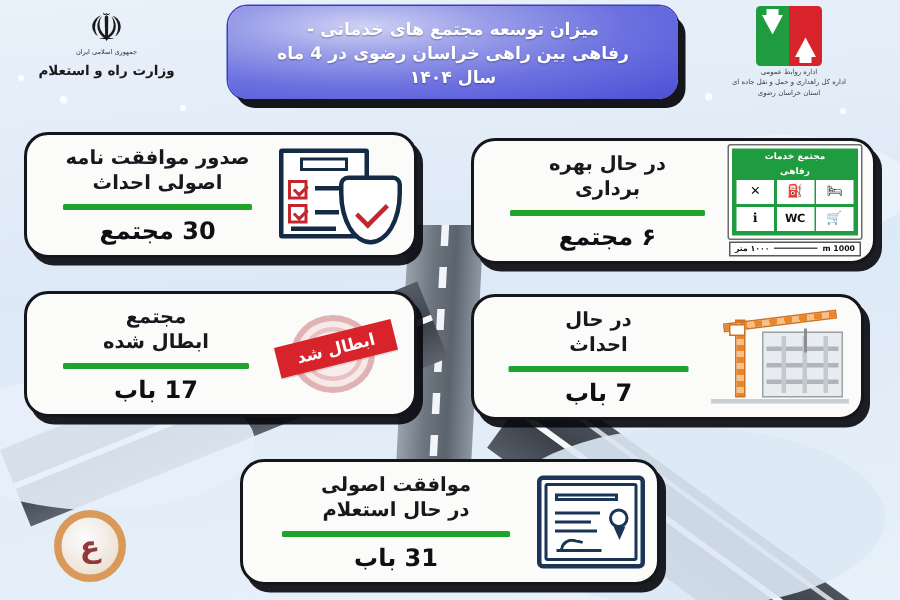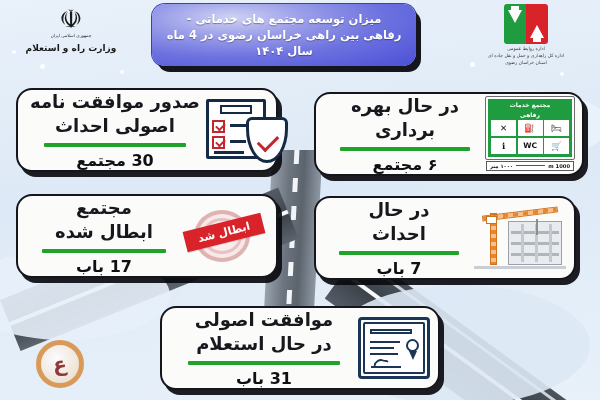--- a/index.html
+++ b/index.html
@@ -126,21 +126,21 @@
   .logo-right .emblem {
     font-size: 26px; line-height: 26px; color: #1a1a1a; font-weight: bold;
   }
   .logo-right .cap-sm { font-size: 4.4px; color:#333; margin-top:1px; }
   .logo-right .cap-lg {
     font-size: 9px; color: #1a1a1a; margin-top: 5px; font-weight: bold;
   }
 
   .title-banner {
     position: absolute; left: 152px; top: 4px;
-    width: 264px; min-height: 62px;
+    width: 300px; min-height: 62px;
     border-radius: 13px;
     background: radial-gradient(ellipse at 30% 22%, #cfd2f4 0%, #9a9ee8 28%, #6d72e0 58%, #4b4fd6 100%);
     box-shadow: 5px 6px 0 0 #15161c, 0 0 0 1px #3c40b8;
     display: flex; flex-direction: column; align-items: center; justify-content: center;
     padding: 5px 8px;
   }
   .title-banner .line {
     color: #ffffff;
     font-size: 11.5px;
     font-weight: bold;
@@ -166,21 +166,21 @@
     flex: 0 0 auto;
     display: flex; align-items: center; justify-content: center;
   }
   .card .info {
     flex: 1 1 auto;
     display: flex; flex-direction: column; align-items: center; justify-content: center;
     padding: 0 4px;
   }
   .card .label {
     color: #17181d;
-    font-size: 18px;
+    font-size: 13px;
     font-weight: bold;
     line-height: 1.32;
     text-align: center;
     white-space: nowrap;
   }
   .card .rule {
     width: 84%; height: 4px; background: #1fa32a;
     margin: 5px 0 4px; border-radius: 1px;
   }
   .card .value {

